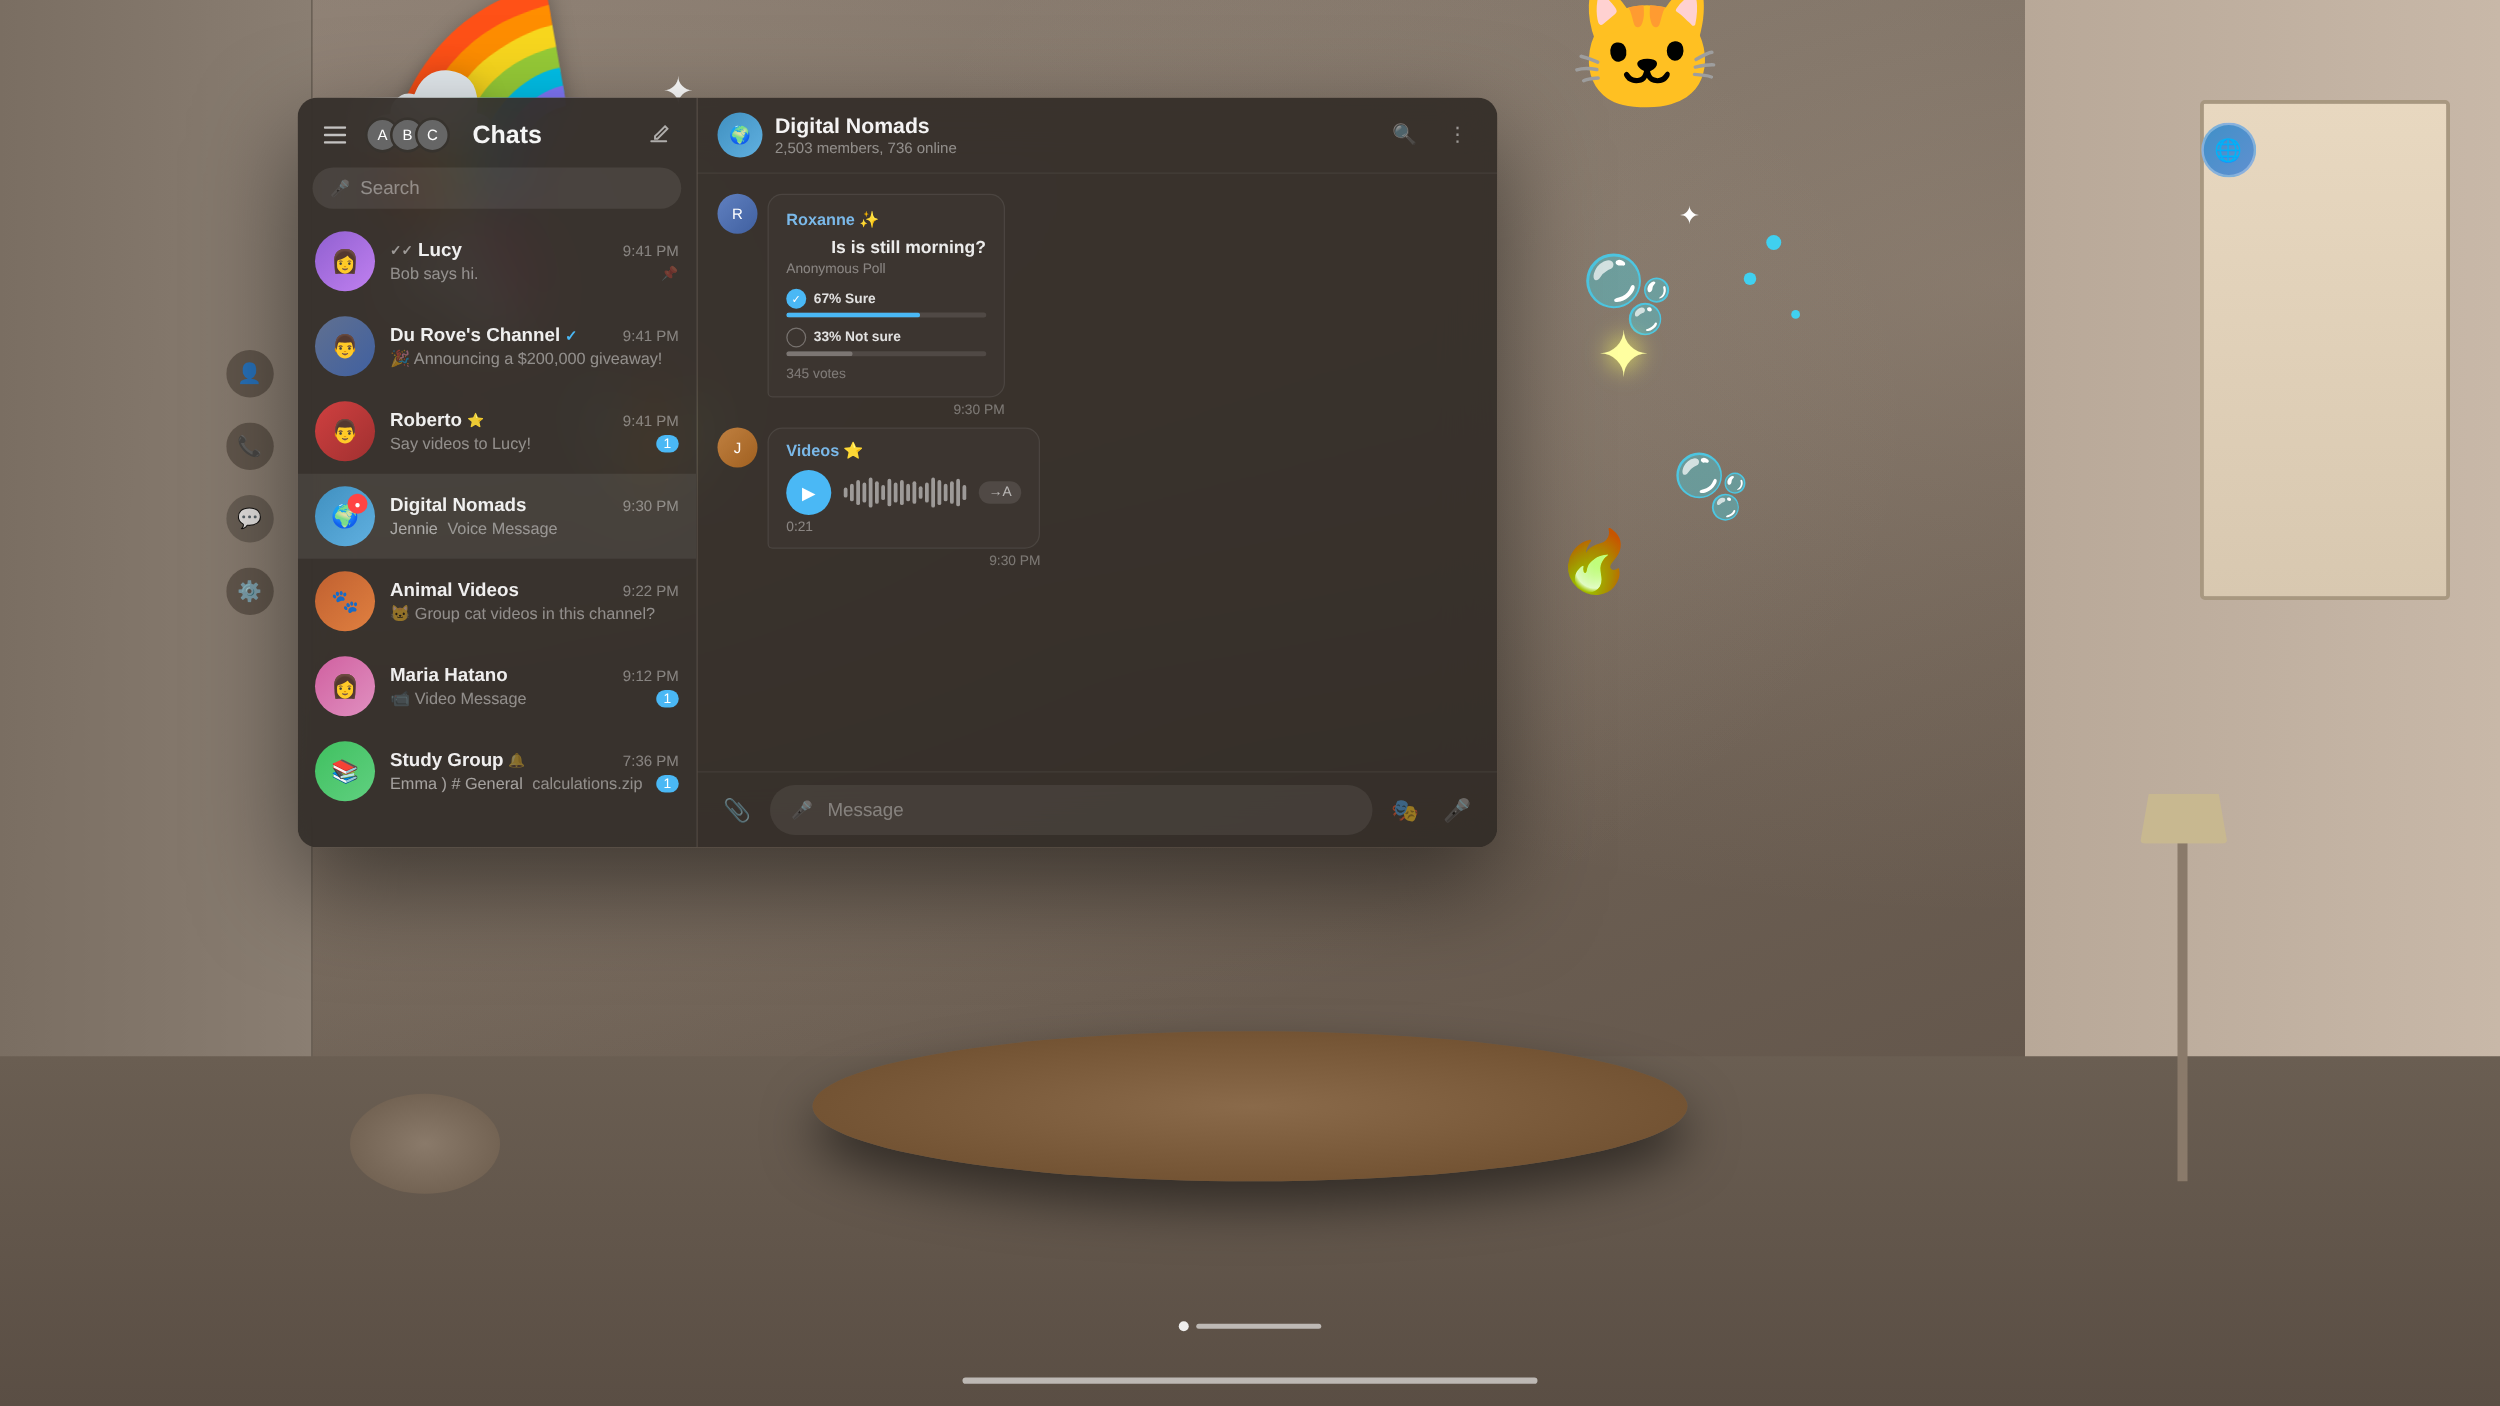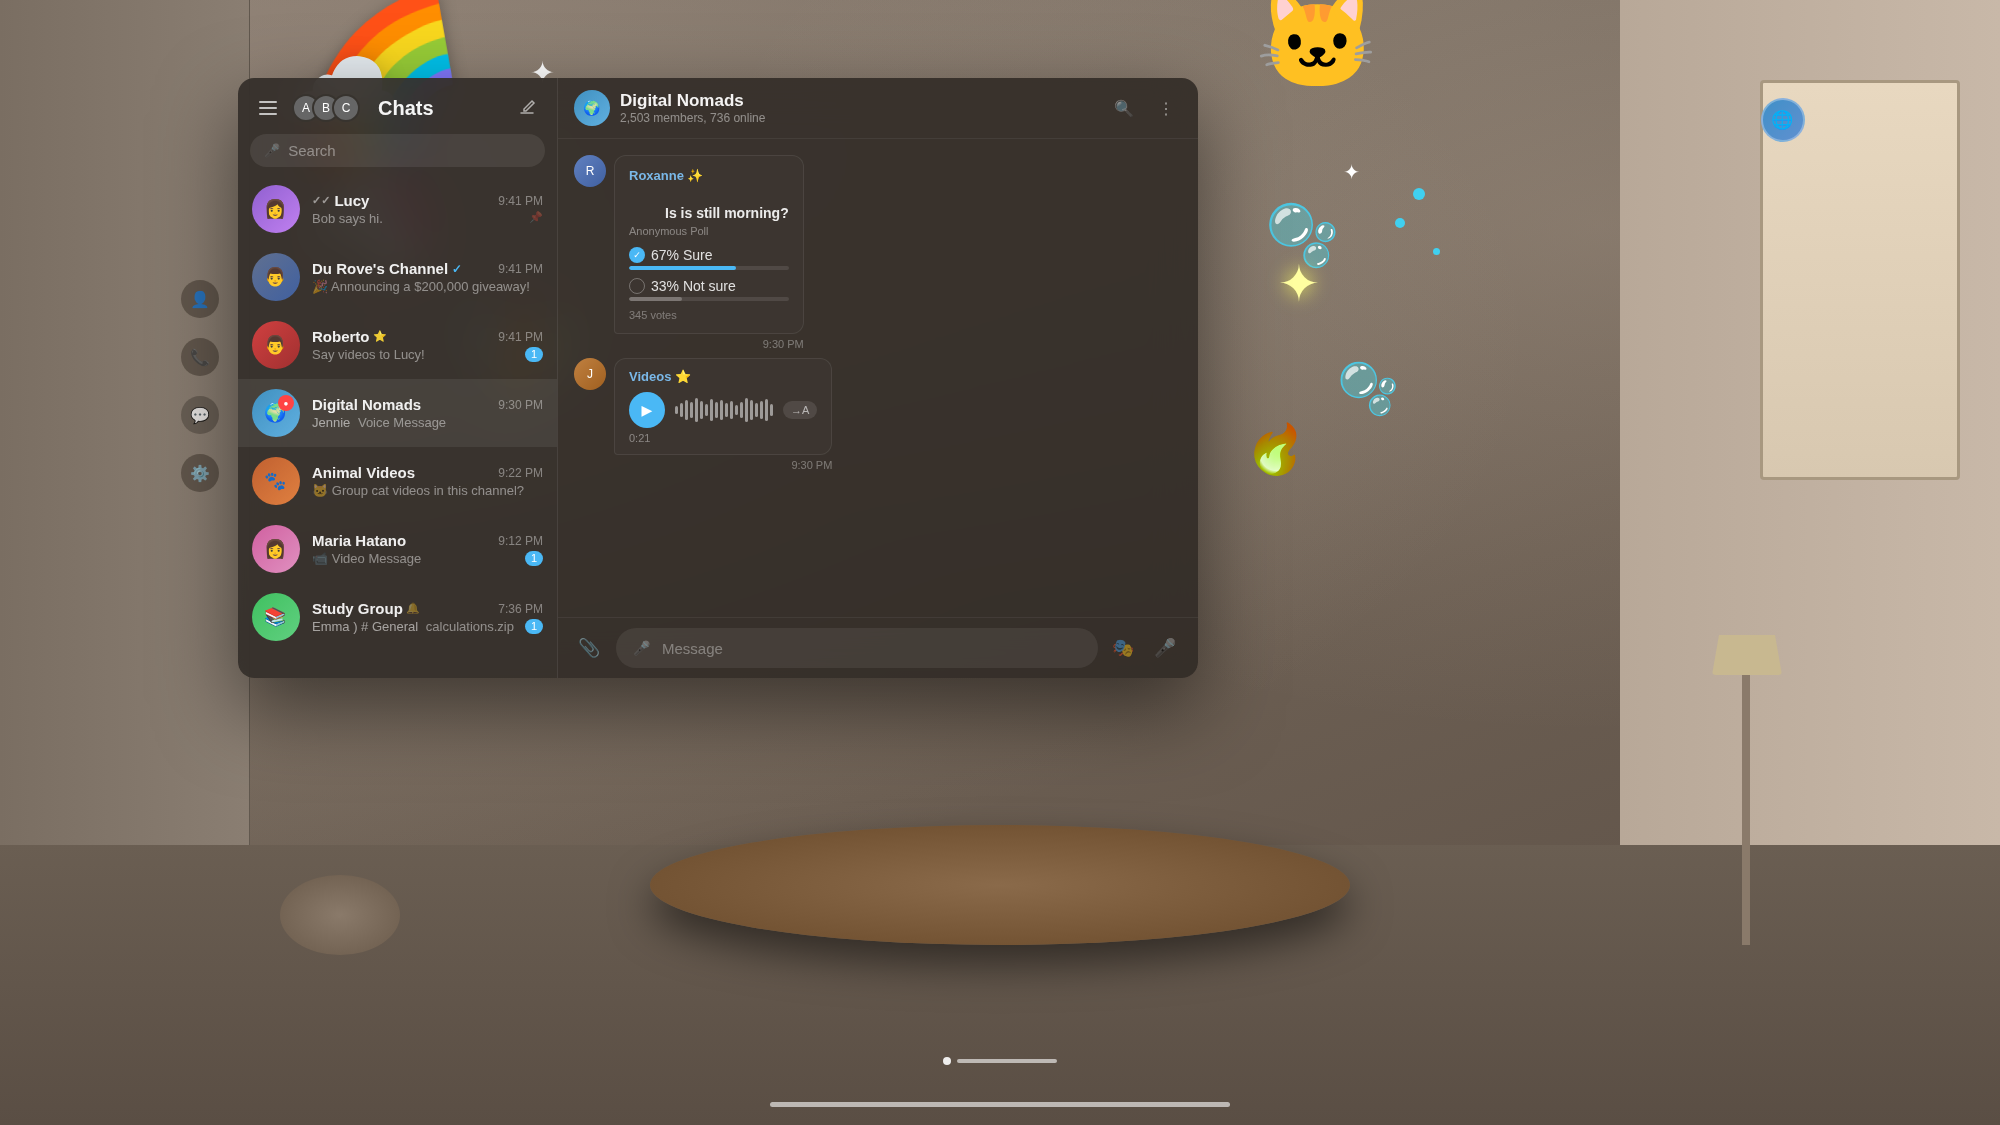--- a/index.html
+++ b/index.html
@@ -270,20 +270,21 @@
       font-size: 12px;
     }
     .star-badge { font-size: 11px; }
     .muted-badge { font-size: 11px; color: rgba(255,255,255,0.4); }
     .chat-time {
       font-size: 12px;
       color: rgba(255,255,255,0.4);
     }
     .chat-preview-row {
       display: flex;
+      align-items: center;
       justify-content: space-between;
     }
     .chat-preview {
       font-size: 13px;
       color: rgba(255,255,255,0.45);
       white-space: nowrap;
       overflow: hidden;
       text-overflow: ellipsis;
       max-width: 220px;
       display: flex; align-items: center; gap: 4px;
@@ -385,21 +386,21 @@
       border-radius: 12px 12px 12px 4px;
       padding: 12px 14px;
       max-width: 280px;
       border: 1px solid rgba(255,255,255,0.08);
     }
     .poll-sender {
       font-size: 13px;
       font-weight: 600;
       color: #7ab8e8;
       display: flex; align-items: center; gap: 4px;
-      margin-bottom: 22px;
+      margin-bottom: 6px;
     }
     .poll-question {
       font-size: 14px;
       font-weight: 600;
       color: rgba(255,255,255,0.9);
       margin-bottom: 4px;
       padding-left: 36px;
     }
     .poll-anon {
       font-size: 11px;
@@ -413,22 +414,23 @@
       display: flex; align-items: center; gap: 6px; margin-bottom: 3px;
     }
     .poll-check {
       width: 16px; height: 16px;
       border-radius: 50%;
       background: #4ab8f5;
       display: flex; align-items: center; justify-content: center;
       color: white; font-size: 9px; flex-shrink: 0;
     }
     .poll-option-text {
-      font-size: 14px;
+      font-size: 11px;
       color: rgba(255,255,255,0.85);
+      font-weight: bold;
     }
     .poll-bar-bg {
       height: 4px;
       border-radius: 2px;
       background: rgba(255,255,255,0.1);
       overflow: hidden;
     }
     .poll-bar-fill {
       height: 100%;
       border-radius: 2px;

